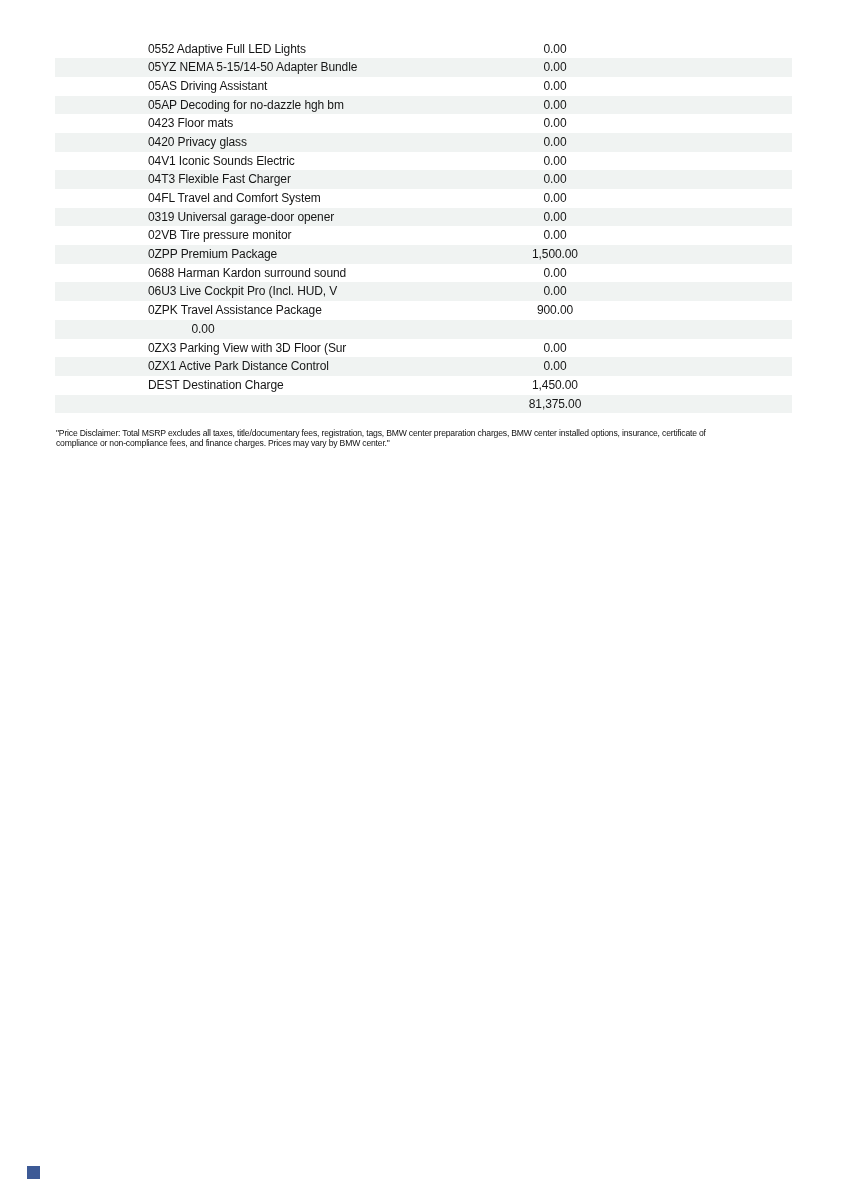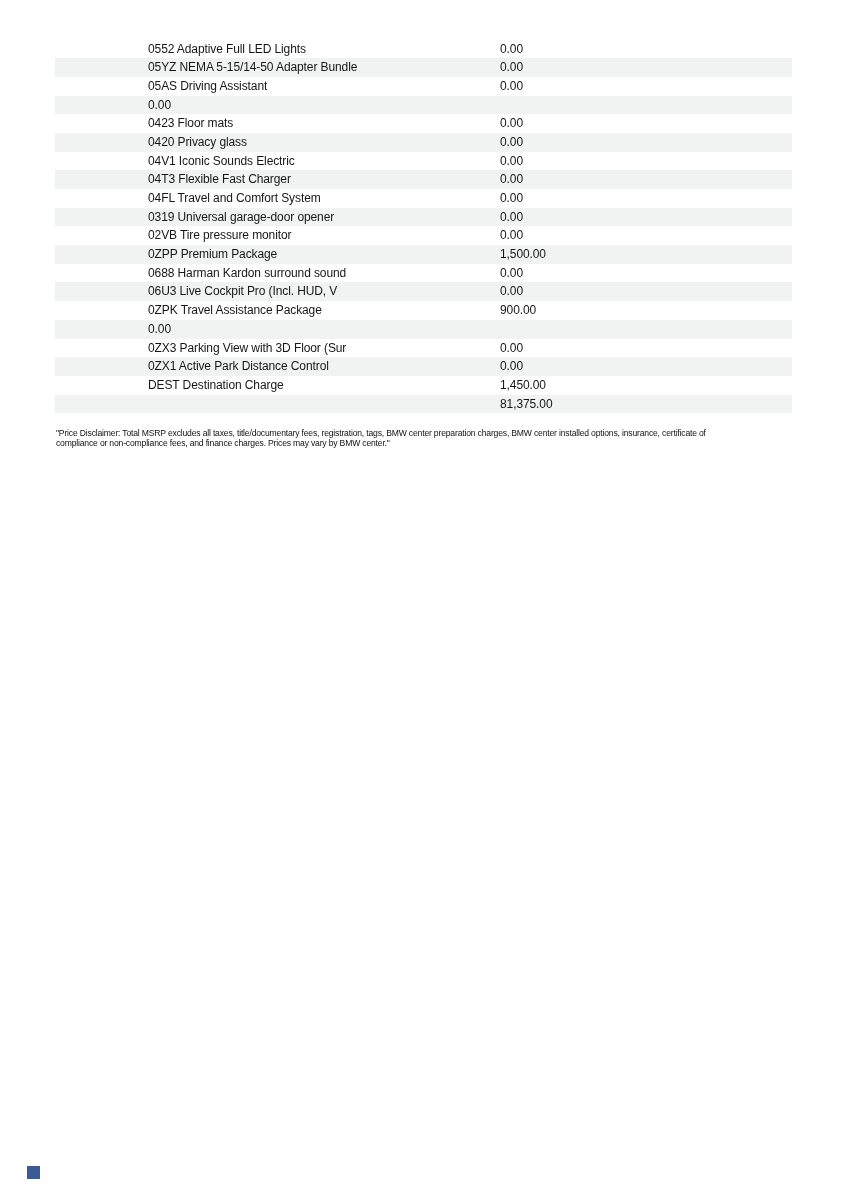--- a/index.html
+++ b/index.html
@@ -39,21 +39,21 @@
     flex: none;
     margin-top: 44px;
   }
   .cell-desc {
     width: 352px;
     flex: none;
   }
   .cell-price {
     width: 110px;
     flex: none;
-    text-align: left;
+    text-align: center;
   }
   .cell-fill {
     flex: 1;
   }
   .disclaimer {
     position: absolute;
     left: 56px;
     top: 427.5px;
     width: 745px;
     font-size: 8.6px;
@@ -90,20 +90,21 @@
       <span class="cell-fill"></span>
     </div>
     <div class="t-row">
       <span class="cell-cat"></span>
       <span class="cell-desc">05AS Driving Assistant</span>
       <span class="cell-price">0.00</span>
       <span class="cell-fill"></span>
     </div>
     <div class="t-row">
       <span class="cell-cat"></span>
+      <span class="cell-desc">05AP Decoding for no-dazzle hgh bm</span>
       <span class="cell-price">0.00</span>
       <span class="cell-fill"></span>
     </div>
     <div class="t-row">
       <span class="cell-cat"></span>
       <span class="cell-desc">0423 Floor mats</span>
       <span class="cell-price">0.00</span>
       <span class="cell-fill"></span>
     </div>
     <div class="t-row">

